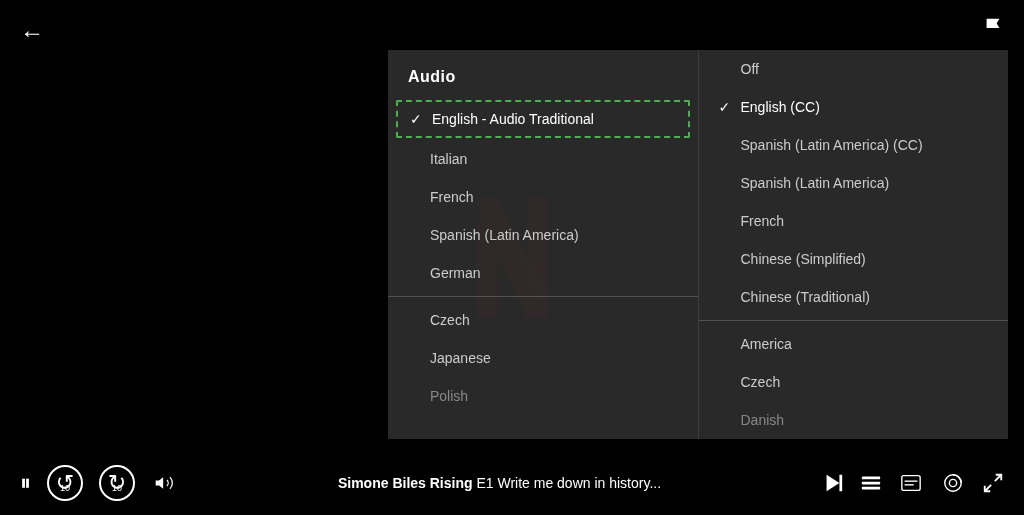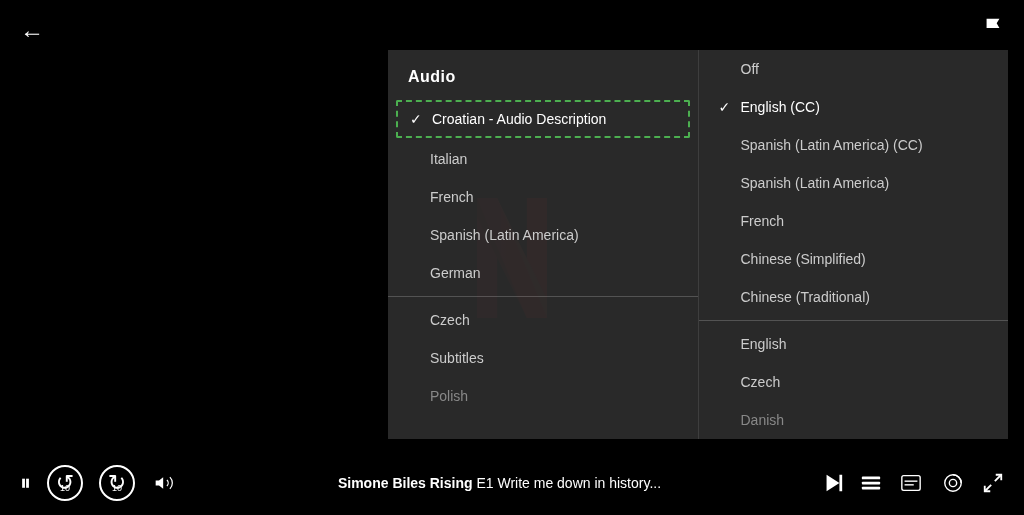--- a/index.html
+++ b/index.html
@@ -234,21 +234,21 @@
 
 <div class="dropdown-panel">
   <div class="panel-columns">
 
     <div class="panel-col">
       <div class="panel-header">Audio</div>
       <div class="panel-items">
 
         <div class="panel-item active-selected">
           <span class="checkmark">✓</span>
-          <span>Croatian - Audio Description</span>
+          <span>English - Audio Traditional</span>
         </div>
 
 
         <div class="panel-item">
           <span class="checkmark"> </span>
           <span>Italian</span>
         </div>
 
         <div class="panel-item">
           <span class="checkmark"> </span>
@@ -268,21 +268,21 @@
         <div class="divider"></div>
 
         <div class="panel-item">
           <span class="checkmark"> </span>
           <span>Czech</span>
         </div>
 
 
         <div class="panel-item">
           <span class="checkmark"> </span>
-          <span>Subtitles</span>
+          <span>Japanese</span>
         </div>
 
 
         <div class="panel-item" style="color: #888;">
           <span class="checkmark"> </span>
           <span>Polish</span>
         </div>
 
       </div>
     </div>
@@ -323,21 +323,21 @@
         <div class="panel-item">
           <span class="checkmark"> </span>
           <span>Chinese (Traditional)</span>
         </div>
 
         <div class="divider"></div>
 
 
         <div class="panel-item">
           <span class="checkmark"> </span>
-          <span>English</span>
+          <span>America</span>
         </div>
 
         <div class="panel-item">
           <span class="checkmark"> </span>
           <span>Czech</span>
         </div>
 
         <div class="panel-item" style="color:#888;">
           <span class="checkmark"> </span>
           <span>Danish</span>

